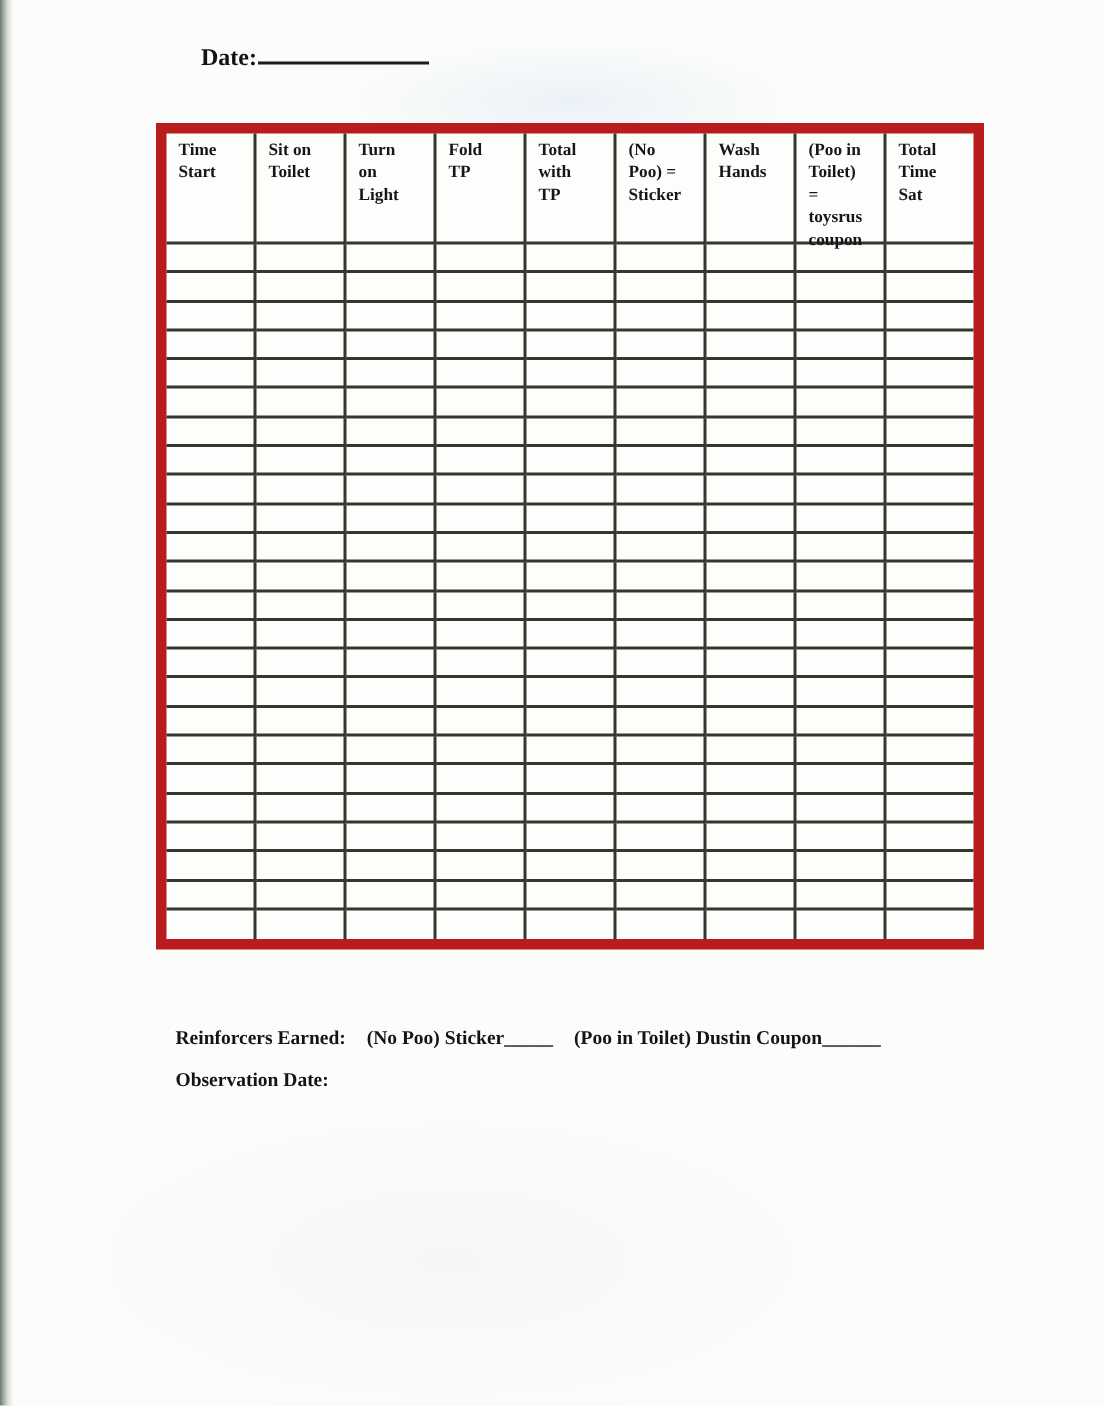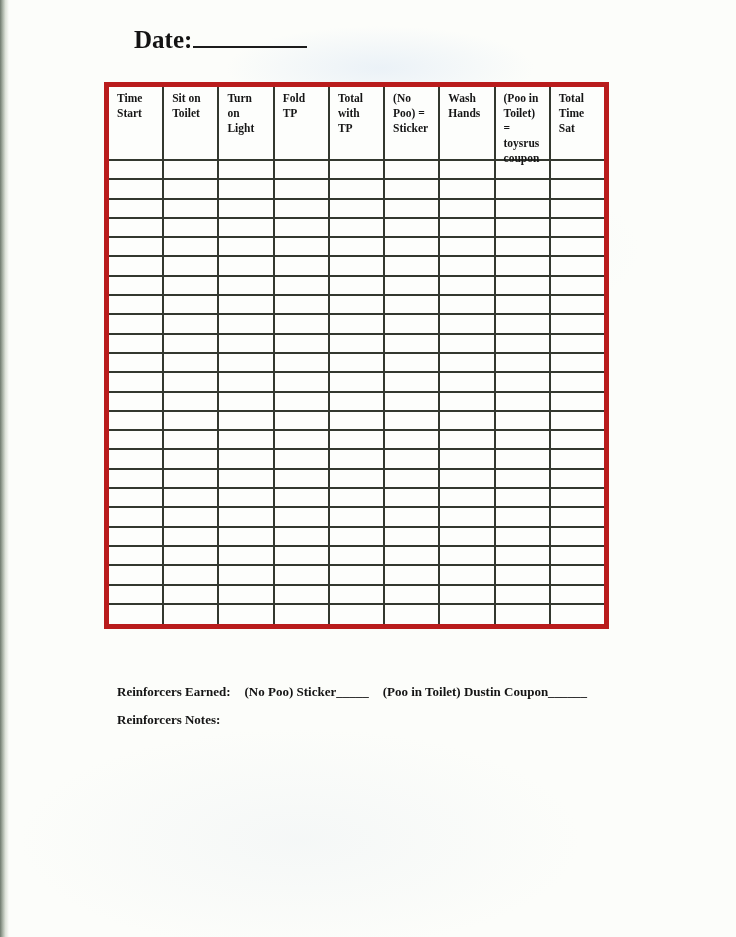--- a/index.html
+++ b/index.html
@@ -24,38 +24,38 @@
   .scan-tint {
     position: absolute; inset: 0;
     background:
       radial-gradient(220px 60px at 380px 68px, rgba(214,228,244,0.45), rgba(214,228,244,0) 70%),
       radial-gradient(300px 120px at 430px 250px, rgba(225,234,245,0.25), rgba(225,234,245,0) 70%),
       radial-gradient(400px 160px at 300px 840px, rgba(229,235,240,0.30), rgba(229,235,240,0) 70%);
     pointer-events: none;
   }
   .date-block {
     position: absolute; left: 134px; top: 26px;
-    font-size: 25px; font-weight: bold; color: #131313;
+    font-size: 16px; font-weight: bold; color: #131313;
     white-space: pre;
   }
   .date-underline {
     display: inline-block;
     width: 114px; height: 15px;
     border-bottom: 2px solid #1c1c1c;
     margin-left: 1px;
   }
   .doc-title {
     position: absolute; left: 426px; top: 26px;
     font-size: 19px; font-weight: bold; color: #131313;
     white-space: pre;
   }
   .trial-table {
     position: absolute; left: 104px; top: 82px;
-    width: 505px;
-    border: 5px solid #b91c1c;
+    width: 552px;
+    border: 7px solid #b91c1c;
     box-sizing: border-box;
     background: #fdfefc;
   }
   .t-row { display: flex; }
   .t-cell {
     flex: 1 1 0;
     border-right: 2px solid #33382f;
     border-bottom: 2px solid #33382f;
     box-sizing: border-box;
     min-width: 0;
@@ -381,14 +381,14 @@
         <div class="t-cell body-cell"></div>
         <div class="t-cell body-cell"></div>
         <div class="t-cell body-cell"></div>
         <div class="t-cell body-cell"></div>
         <div class="t-cell body-cell"></div>
       </div>
     </div>
 
   <div class="footer-line"><span>Reinforcers Earned:</span><span class="reinforcer-item">(No Poo) Sticker_____</span><span class="reinforcer-item">(Poo in Toilet) Dustin Coupon______</span></div>
 
-  <div class="footer-notes">Reinforcers Notes:</div>
+  <div class="footer-notes">Observation Date:</div>
 </div>
 
 </body></html>

